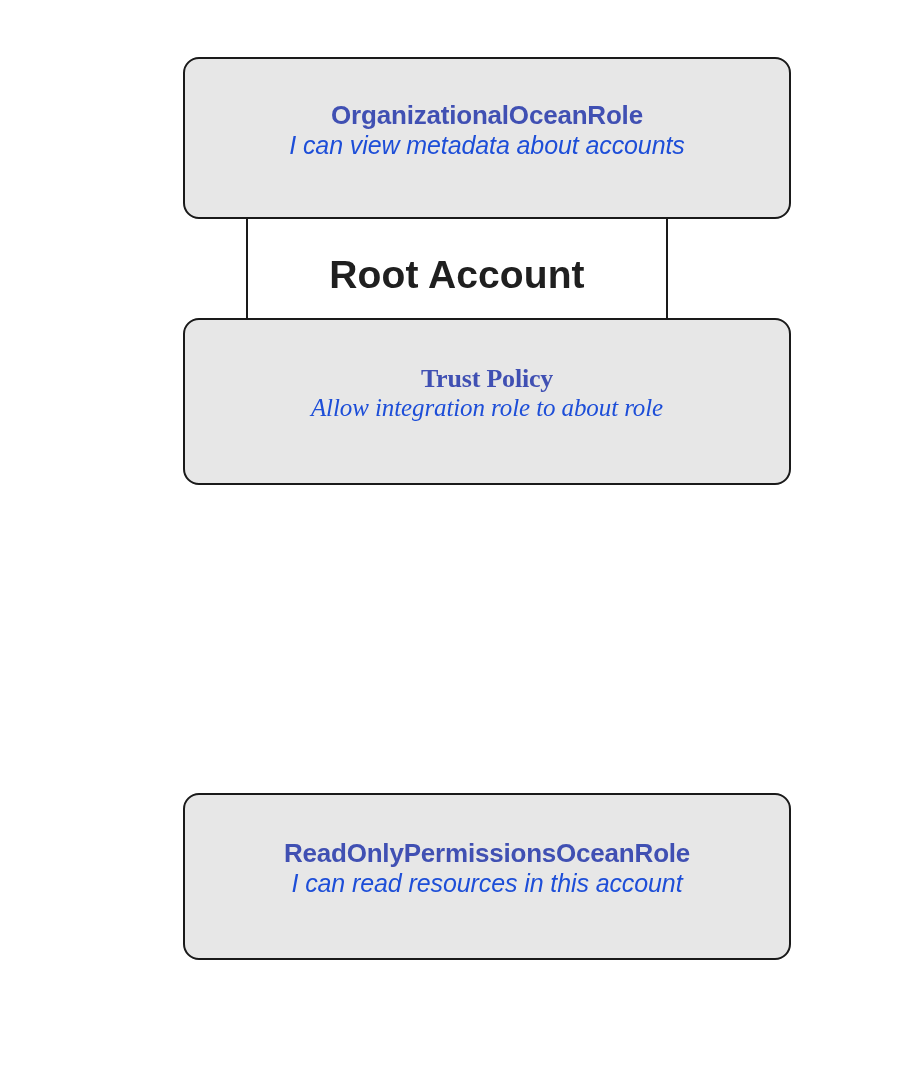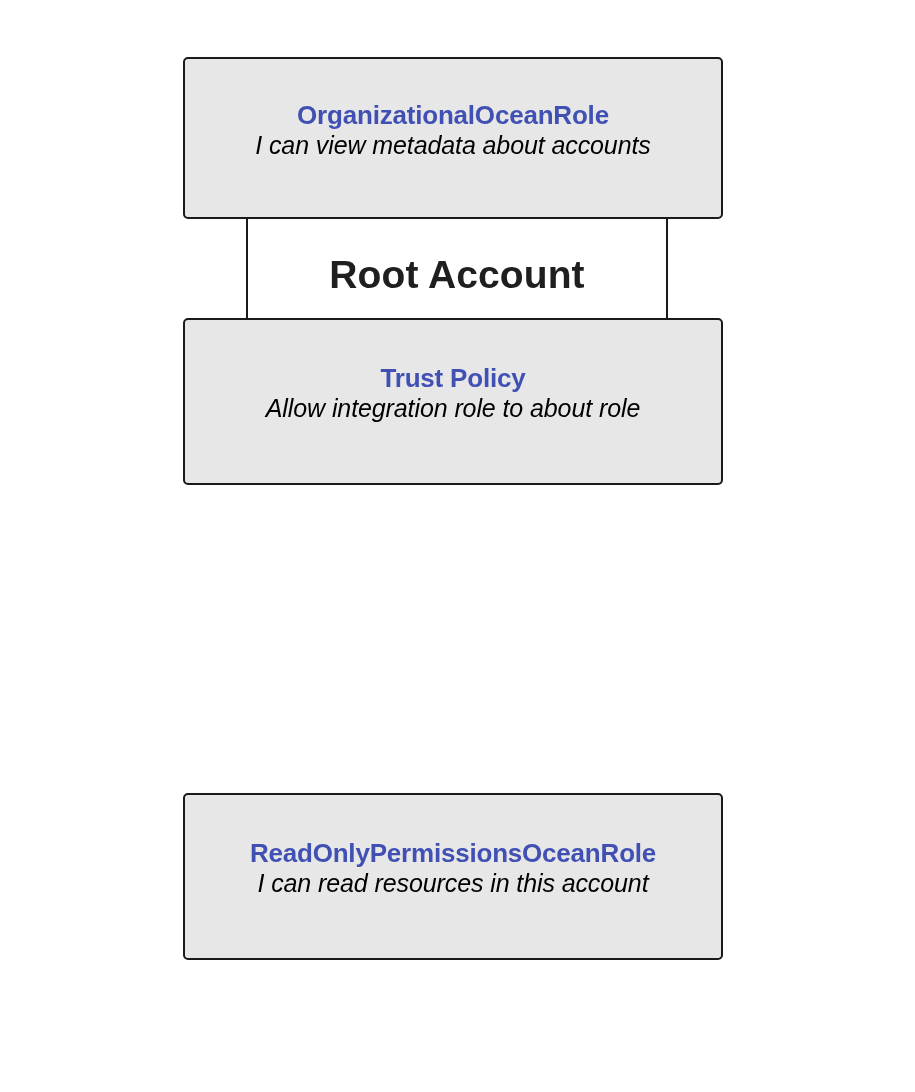--- a/index.html
+++ b/index.html
@@ -60,55 +60,56 @@
     border-radius: 48px;
   }
   #integration-account-label {
     top: 130px;
   }
 
   
   .role-card {
     position: absolute;
     left: 183px;
-    width: 540px;
+    width: 608px;
     background: #e7e7e7;
     border: 2px solid #1a1a1a;
-    border-radius: 5px;
+    border-radius: 16px;
     box-sizing: border-box;
     display: flex;
     flex-direction: column;
     align-items: center;
     justify-content: center;
     z-index: 3;
   }
   .role-title {
     color: #4050b3;
     font-weight: bold;
     font-size: 26px;
     line-height: 1.15;
     text-align: center;
     letter-spacing: -0.2px;
   }
   .role-subtitle {
-    color: #000000;
+    color: #1d4ed8;
     font-style: italic;
     font-size: 25px;
     line-height: 1.15;
     text-align: center;
     letter-spacing: -0.1px;
   }
 
   #card-organizational-ocean-role {
     top: 57px;
     height: 162px;
   }
   #card-trust-policy {
     top: 318px;
     height: 167px;
+    font-family: Liberation Serif, serif;
   }
   #card-readonly-permissions-ocean-role {
     top: 793px;
     height: 167px;
   }
 
   
   #card-organizational-ocean-role .card-text,
   #card-trust-policy .card-text,
   #card-readonly-permissions-ocean-role .card-text {

